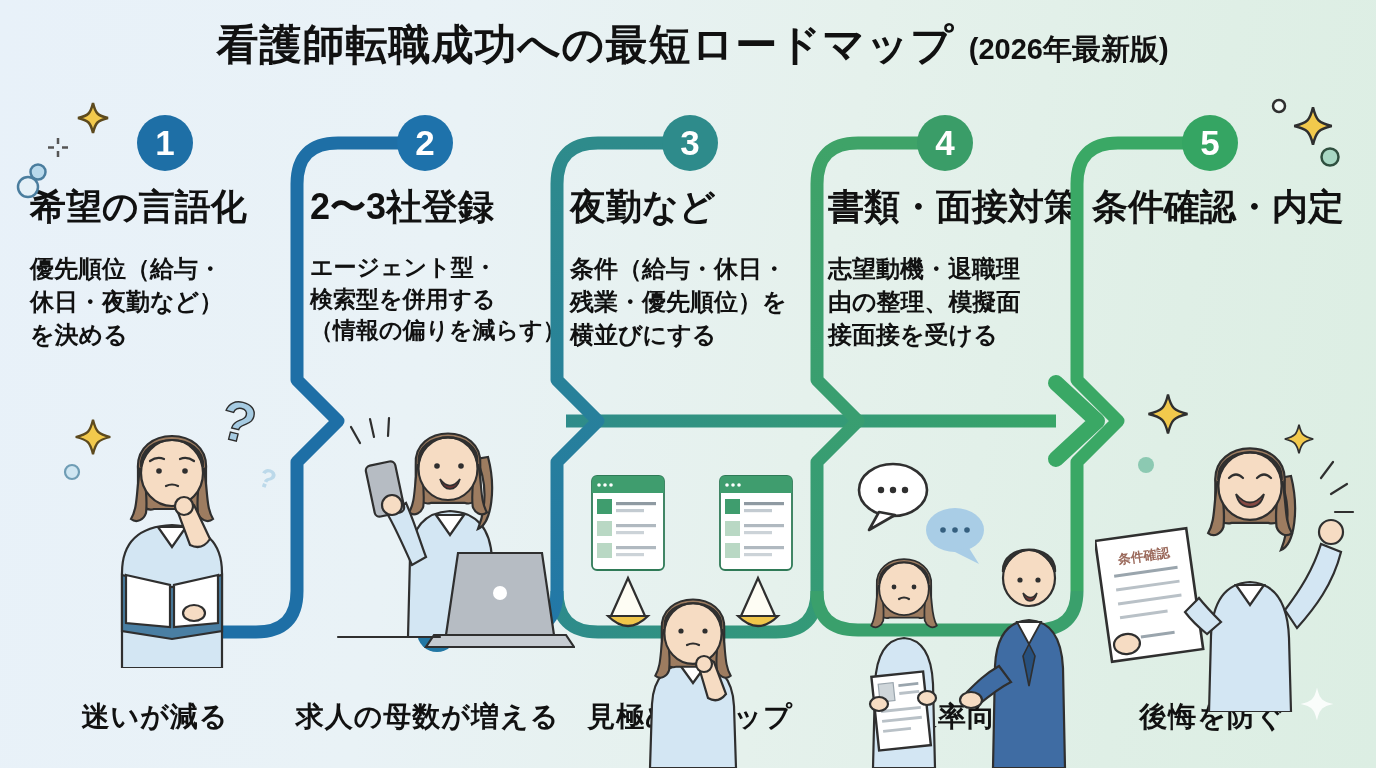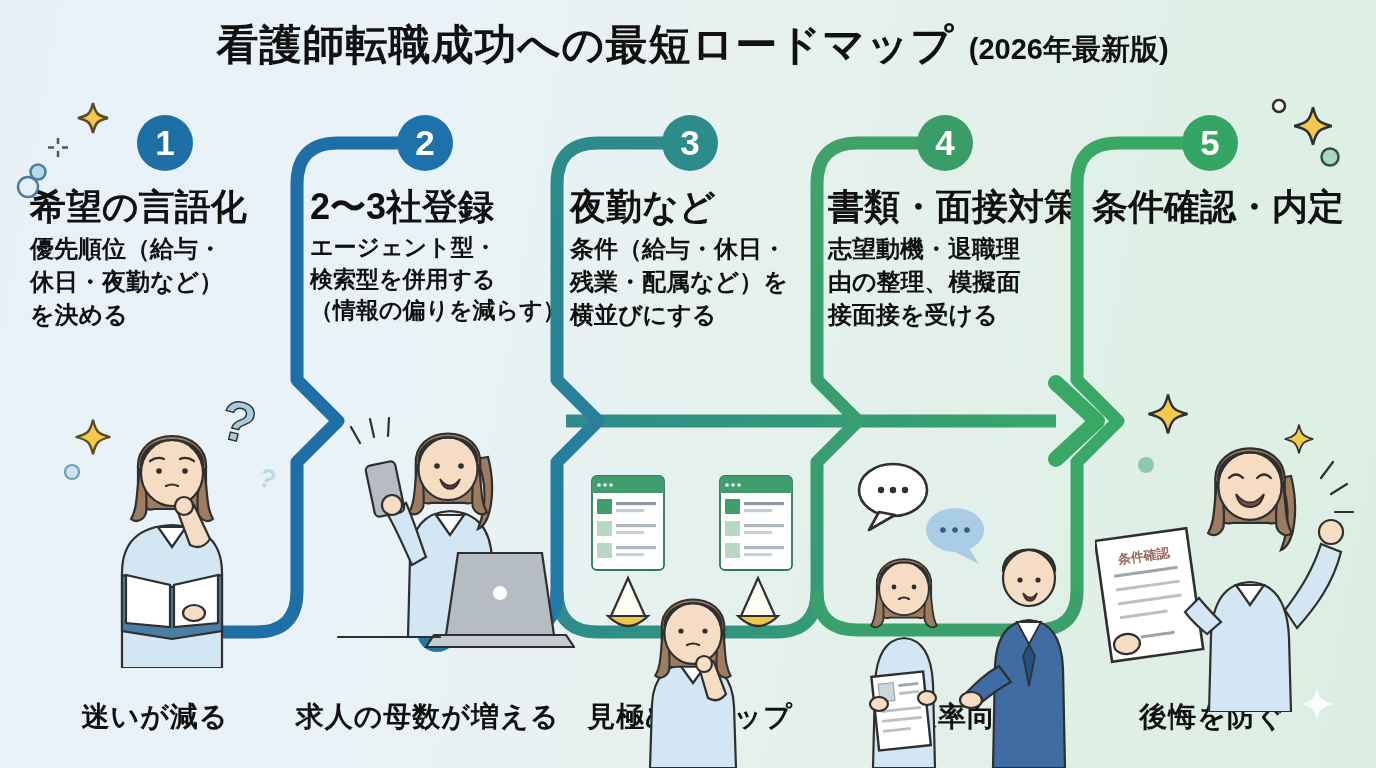--- a/index.html
+++ b/index.html
@@ -11,21 +11,21 @@
   .abs{position:absolute;}
   .title-bar{
     position:absolute;top:24px;left:0;width:100%;text-align:center;
     white-space:nowrap;line-height:1;
   }
   .title-main{font-size:42px;font-weight:800;letter-spacing:1px;margin-left:9px;}
   .title-suffix{font-size:29px;font-weight:700;margin-left:10px;}
   svg{display:block;}
   .step-col{position:absolute;top:188px;text-align:left;}
   .step-title{font-size:36px;font-weight:800;line-height:1.05;letter-spacing:0px;}
-  .step-desc{margin-top:6px;font-size:24px;font-weight:700;line-height:1.38;white-space:pre-line;}
+  .step-desc{margin-top:26px;font-size:24px;font-weight:700;line-height:1.38;white-space:pre-line;}
   .num-circle{
     position:absolute;width:56px;height:56px;border-radius:50%;
     display:flex;align-items:center;justify-content:center;
     color:#fff;font-size:35px;font-weight:800;z-index:5;
   }
   .outcome{
     position:absolute;top:698px;text-align:center;
     font-size:28px;font-weight:700;letter-spacing:1px;
   }
   .ill{position:absolute;z-index:3;}
@@ -143,21 +143,21 @@
   </div>
   <div class="step-col" style="left:310px;width:265px">
     <div class="step-title">2〜3社登録</div>
     <div class="step-desc" style="font-size:23px">エージェント型・
 検索型を併用する
 （情報の偏りを減らす）</div>
   </div>
   <div class="step-col" style="left:570px;width:265px">
     <div class="step-title">夜勤など</div>
     <div class="step-desc">条件（給与・休日・
-残業・配属など）を
+残業・優先順位）を
 横並びにする</div>
   </div>
   <div class="step-col" style="left:828px;width:262px">
     <div class="step-title">書類・面接対策</div>
     <div class="step-desc">志望動機・退職理
 由の整理、模擬面
 接面接を受ける</div>
   </div>
   <div class="step-col" style="left:1092px;width:276px">
     <div class="step-title">条件確認・内定</div>

